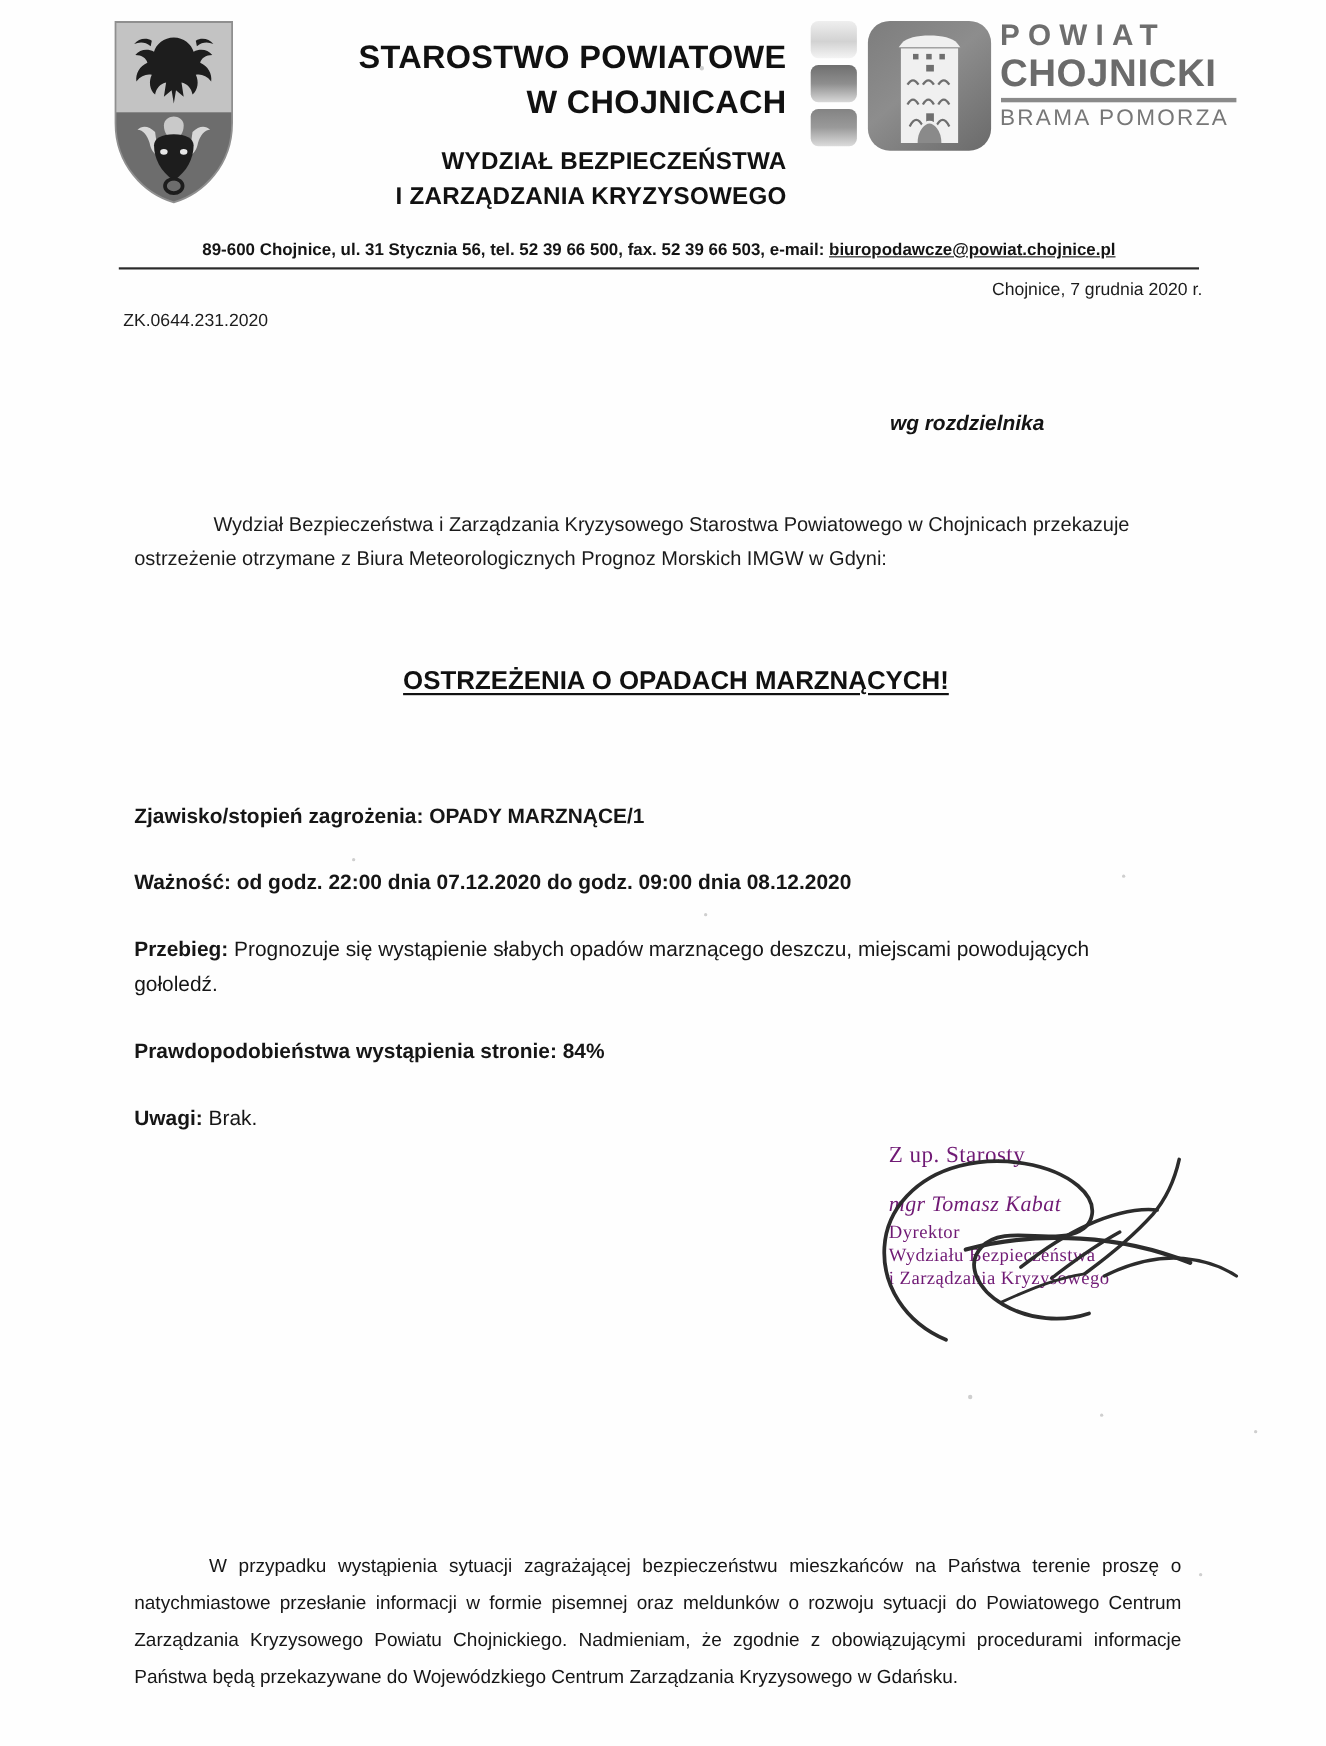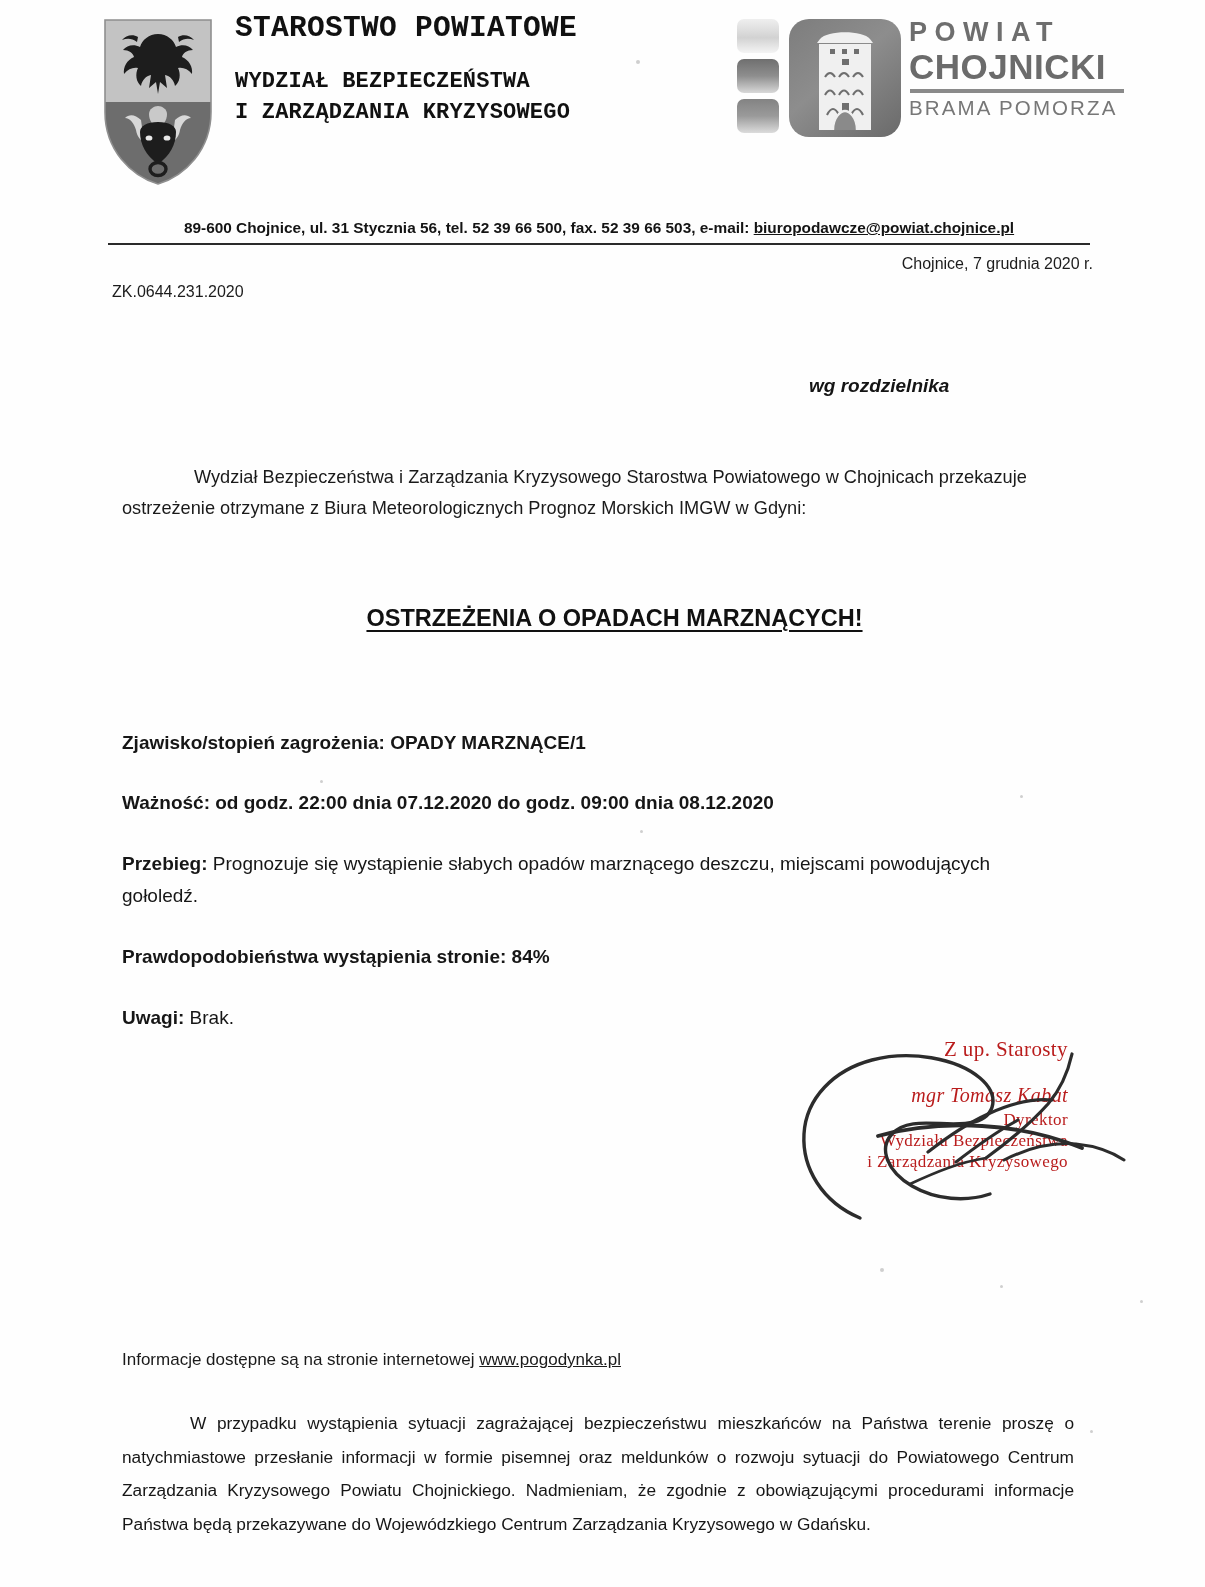--- a/index.html
+++ b/index.html
@@ -31,24 +31,23 @@
     left: 97px;
     top: 16px;
     width: 122px;
     height: 172px;
   }
   .crest svg { display: block; width: 122px; height: 172px; }
 
   .header-titles {
     position: absolute;
     left: 235px;
-    top: 8px;
+    top: 32px;
     width: 480px;
-    text-align: left;
-    font-family: Liberation Mono, monospace;
+    text-align: right;
   }
   .h-line1 {
     font-size: 29.5px;
     font-weight: bold;
     letter-spacing: 0.3px;
     line-height: 41px;
     color: #111;
   }
   .h-line2 {
     font-size: 29.5px;
@@ -235,22 +234,22 @@
     left: 770px;
     top: 1018px;
     width: 360px;
     height: 200px;
   }
   .stamp-text {
     position: absolute;
     left: 38px;
     top: 18px;
     width: 260px;
-    text-align: right;
-    color: #b91c1c;
+    text-align: left;
+    color: #701a75;
     font-family: "Liberation Serif", serif;
     letter-spacing: 0.4px;
   }
   .st-l1 { font-size: 21px; line-height: 27px; }
   .st-l2 { font-size: 20px; font-style: italic; line-height: 27px; margin-top: 19px; }
   .st-l3 { font-size: 17px; line-height: 21px; }
   .st-l4 { font-size: 17px; line-height: 21px; }
   .st-l5 { font-size: 17px; line-height: 21px; }
   .signature {
     position: absolute;
@@ -320,20 +319,21 @@
             <ellipse cx="70" cy="122" rx="3.4" ry="2.6" fill="#e8e8e8"></ellipse>
             <ellipse cx="61" cy="153" rx="8" ry="6.5" fill="none" stroke="#1d1d1d" stroke-width="3.4"></ellipse>
           </g>
         </g>
         <path d="M8 4 H114 V96 C114 134 88 160 61 168 C34 160 8 134 8 96 Z" fill="none" stroke="#8f8f8f" stroke-width="1.6"></path>
       </svg>
     </div>
 
     <div class="header-titles">
       <div class="h-line1">STAROSTWO POWIATOWE</div>
+      <div class="h-line2">W CHOJNICACH</div>
       <div class="h-sub">
         <div>WYDZIAŁ BEZPIECZEŃSTWA</div>
         <div>I ZARZĄDZANIA KRYZYSOWEGO</div>
       </div>
     </div>
 
     <div class="logo">
       <div class="logo-squares">
         <div class="sq sq1"></div>
         <div class="sq sq2"></div>
@@ -413,21 +413,20 @@
         <path d="M118 124 C150 115 186 112 222 114 C258 116 292 124 322 136" stroke-width="3.8"></path>
         <path d="M168 140 C186 126 206 112 228 102 C250 92 272 86 292 88" stroke-width="3.2"></path>
         <path d="M196 150 C214 136 236 120 258 108" stroke-width="3"></path>
         <path d="M226 146 C248 130 270 112 288 92 C300 78 308 60 312 42" stroke-width="3.2"></path>
         <path d="M244 148 C268 136 292 130 316 132 C336 134 352 140 364 148" stroke-width="3"></path>
         <path d="M150 172 C176 160 200 150 226 146" stroke-width="2.6"></path>
       </g>
     </svg>
   </div>
 
-  <div class="footer-info"><span>Informacje dostępne są na stronie internetowej </span><span class="link">www.pogodynka.pl</span></div>
 
   <div class="footer-para">W przypadku wystąpienia sytuacji zagrażającej bezpieczeństwu mieszkańców na Państwa terenie proszę o natychmiastowe przesłanie informacji w formie pisemnej oraz meldunków o rozwoju sytuacji do Powiatowego Centrum Zarządzania Kryzysowego Powiatu Chojnickiego. Nadmieniam, że zgodnie z obowiązującymi procedurami informacje Państwa będą przekazywane do Wojewódzkiego Centrum Zarządzania Kryzysowego w Gdańsku.</div>
 
   <div class="speck" style="left:320px;top:780px;width:3px;height:3px;"></div>
   <div class="speck" style="left:640px;top:830px;width:3px;height:3px;"></div>
   <div class="speck" style="left:1020px;top:795px;width:3px;height:3px;"></div>
   <div class="speck" style="left:880px;top:1268px;width:4px;height:4px;"></div>
   <div class="speck" style="left:1000px;top:1285px;width:3px;height:3px;"></div>
   <div class="speck" style="left:1140px;top:1300px;width:3px;height:3px;"></div>
   <div class="speck" style="left:636px;top:60px;width:4px;height:4px;"></div>

